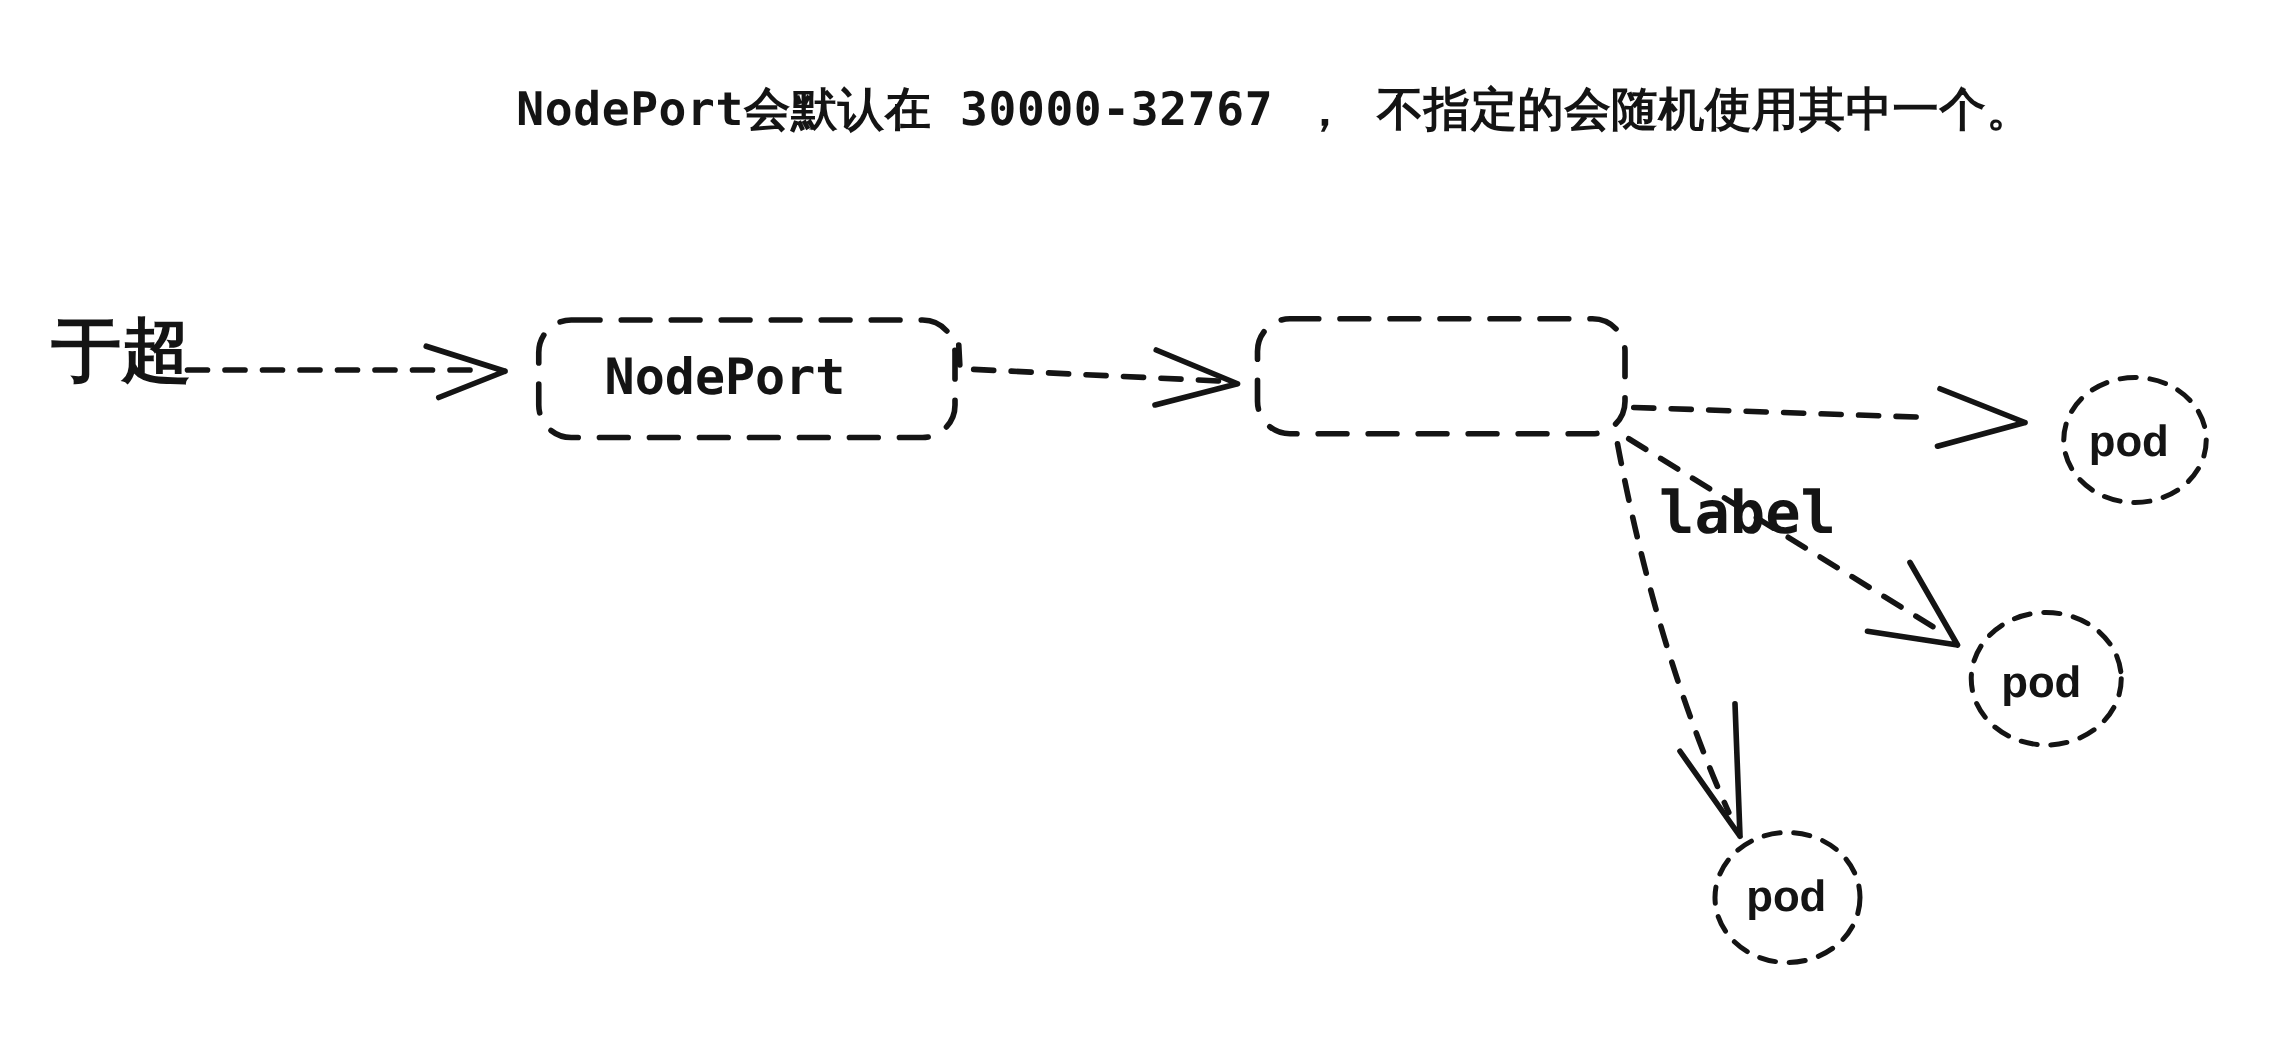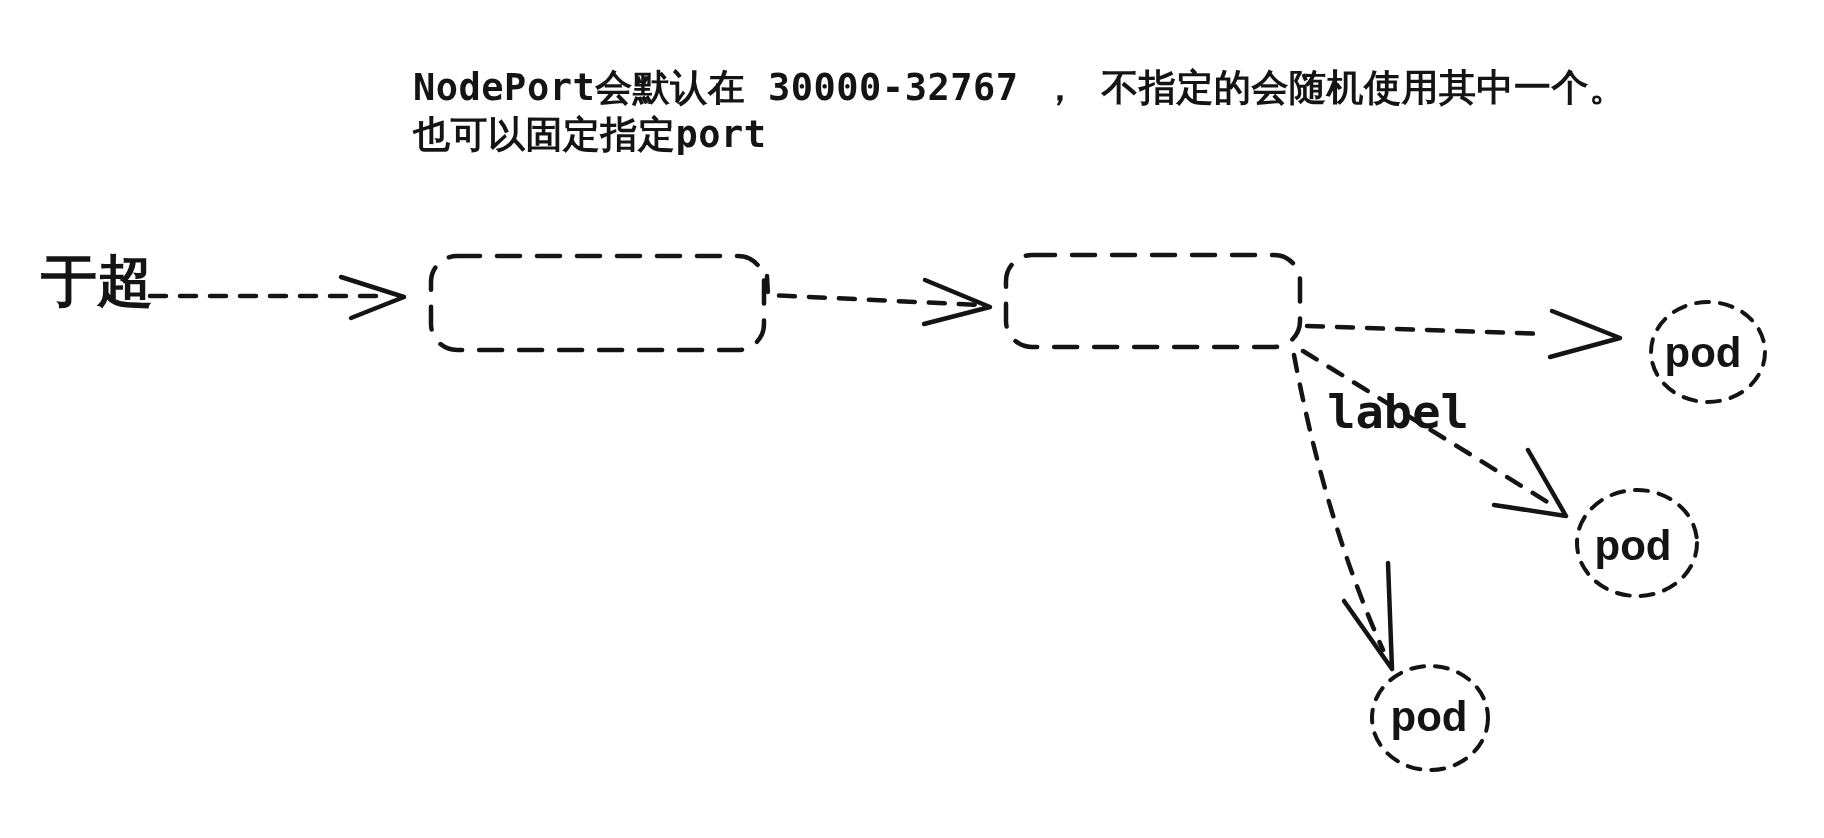--- a/index.html
+++ b/index.html
@@ -27,21 +27,21 @@
     font-weight: 700;
     font-size: 37px;
     line-height: 47px;
     white-space: nowrap;
     letter-spacing: 0.5px;
   }
   .actor-label     { left: 97px;  top: 281px; font-size: 56px; font-weight: 700; }
   .nodeport-label  { left: 580px; top: 302px; font-size: 40px; }
   .clusterip-label { left: 1163px; top: 301px; font-size: 40px; }
   .edge-label      { left: 1398px; top: 411px; font-size: 47px; }
-  .pod-label       { font-size: 42px; font-weight: 700; text-align: right; }
+  .pod-label       { font-size: 35px; font-weight: 700; text-align: right; }
   .pod-1 { left: 1703px; top: 353px; }
   .pod-2 { left: 1633px; top: 546px; }
   .pod-3 { left: 1429px; top: 717px; }
 
   .shape  { fill: none; stroke: currentColor; stroke-width: 4.5; stroke-linecap: round; }
   .dash-box   { stroke-dasharray: 23 17; }
   .dash-line  { stroke-dasharray: 16 14; }
   .dash-circ  { stroke-dasharray: 13 11; stroke-width: 4; }
   .solid      { stroke-dasharray: none; stroke-linejoin: round; }
 </style>
@@ -71,22 +71,22 @@
     <path class="shape dash-line" d="M 1294 355 Q 1325 520 1383 650"></path>
     <path class="shape solid" d="M 1344 601 L 1392 669 M 1388 563 L 1392 669"></path>
 
     <ellipse class="shape dash-circ" cx="1708" cy="352" rx="57" ry="50"></ellipse>
     <ellipse class="shape dash-circ" cx="1637" cy="543" rx="60" ry="53"></ellipse>
     <ellipse class="shape dash-circ" cx="1430" cy="718" rx="58" ry="52"></ellipse>
   </svg>
 
   <div class="annotation">
     <div>NodePort会默认在 30000-32767 ， 不指定的会随机使用其中一个。</div>
-    <div>也可以固定指定port</div>
   </div>
 
   <div class="t actor-label">于超</div>
+  <div class="t mono nodeport-label">NodePort</div>
   <div class="t mono edge-label">label</div>
   <div class="t sans pod-label pod-1">pod</div>
   <div class="t sans pod-label pod-2">pod</div>
   <div class="t sans pod-label pod-3">pod</div>
 
 </div>
 
 </body></html>

